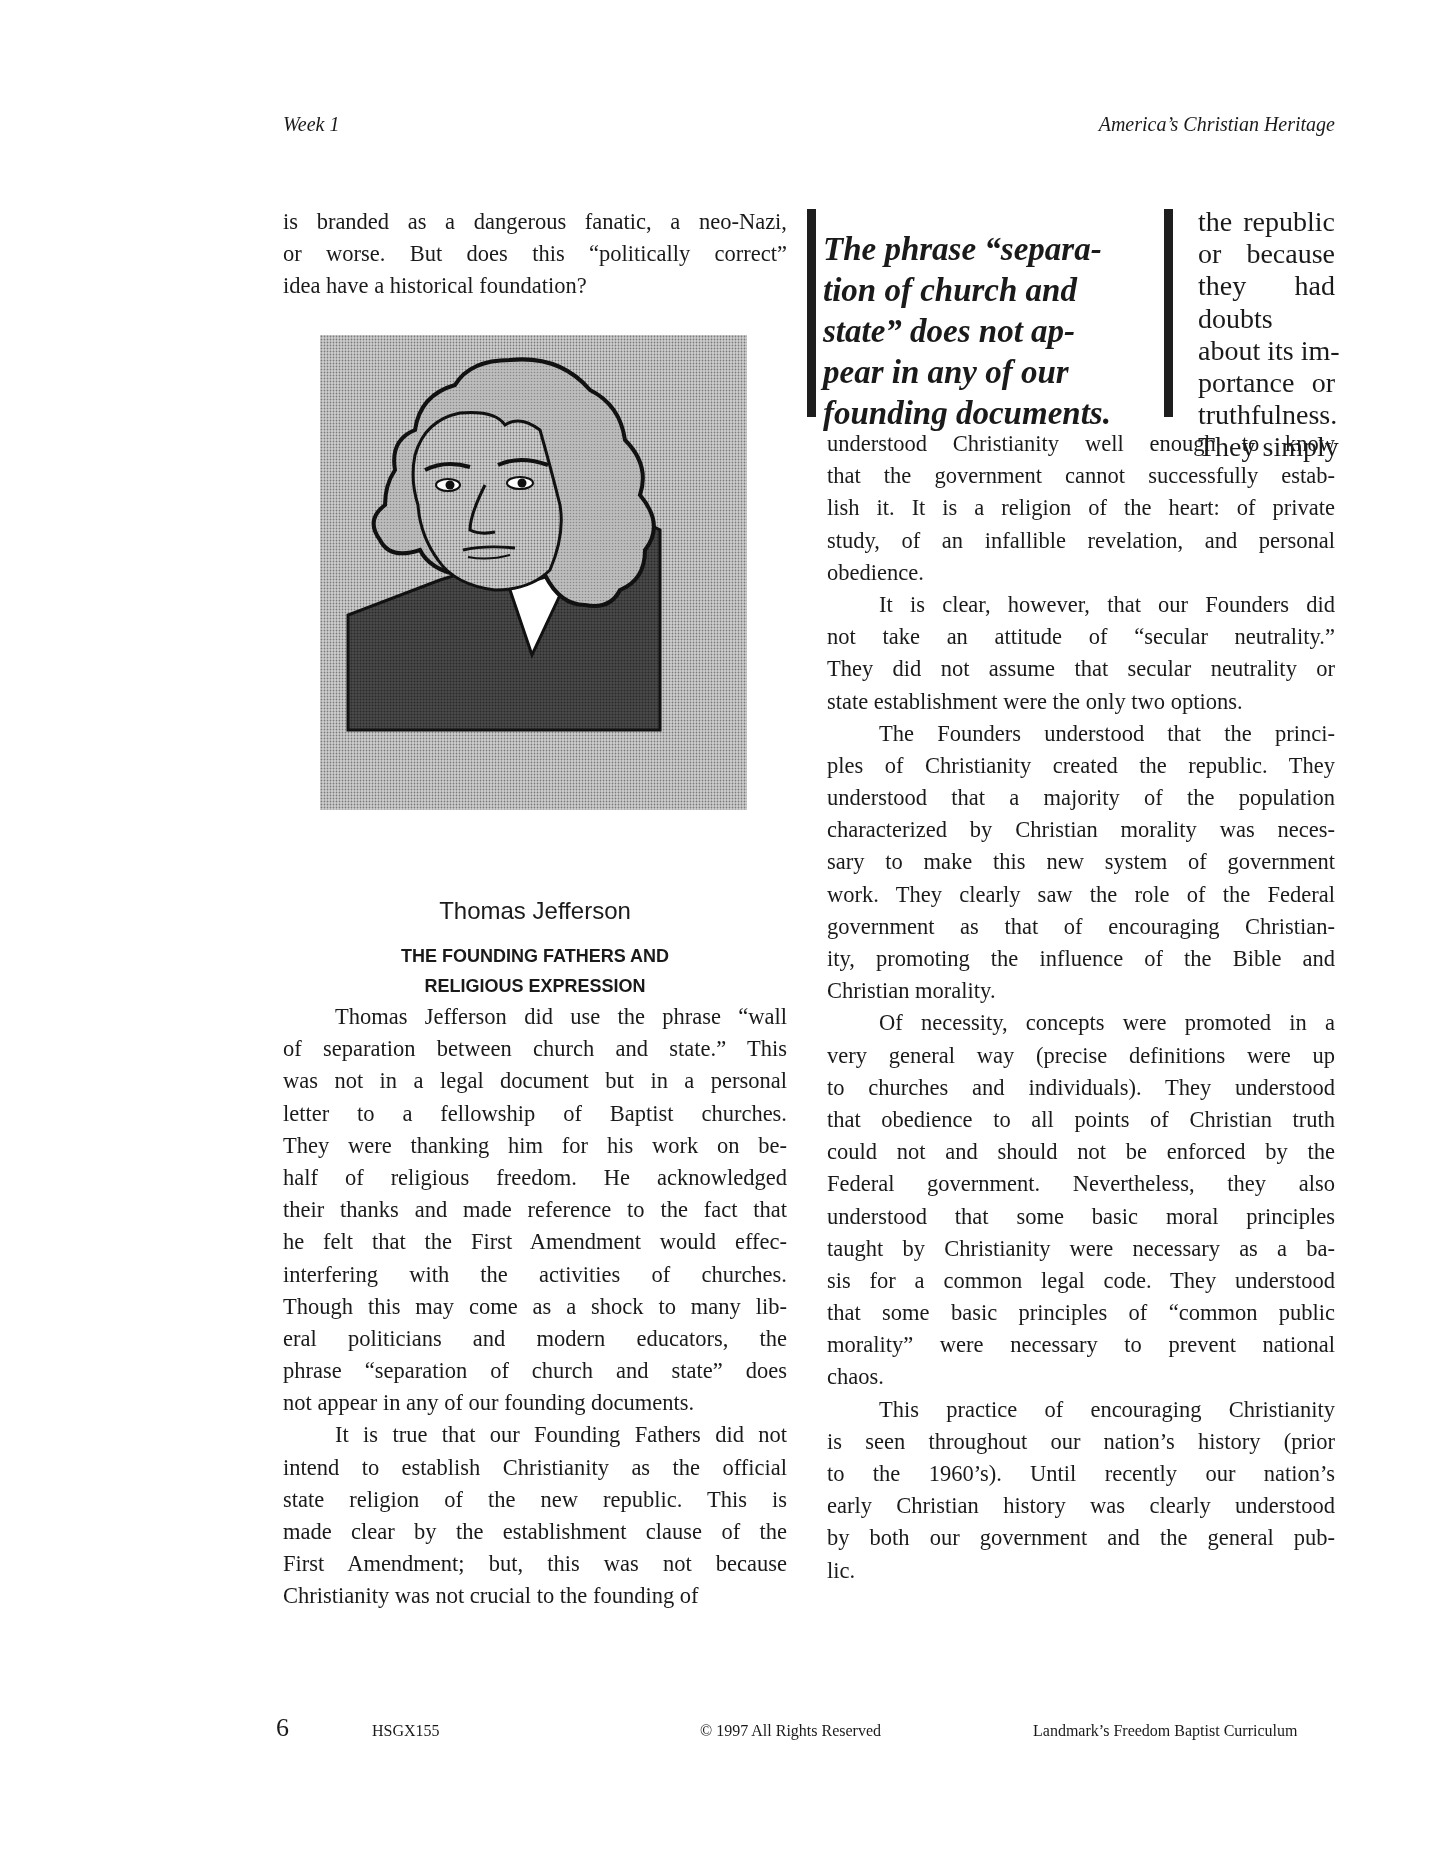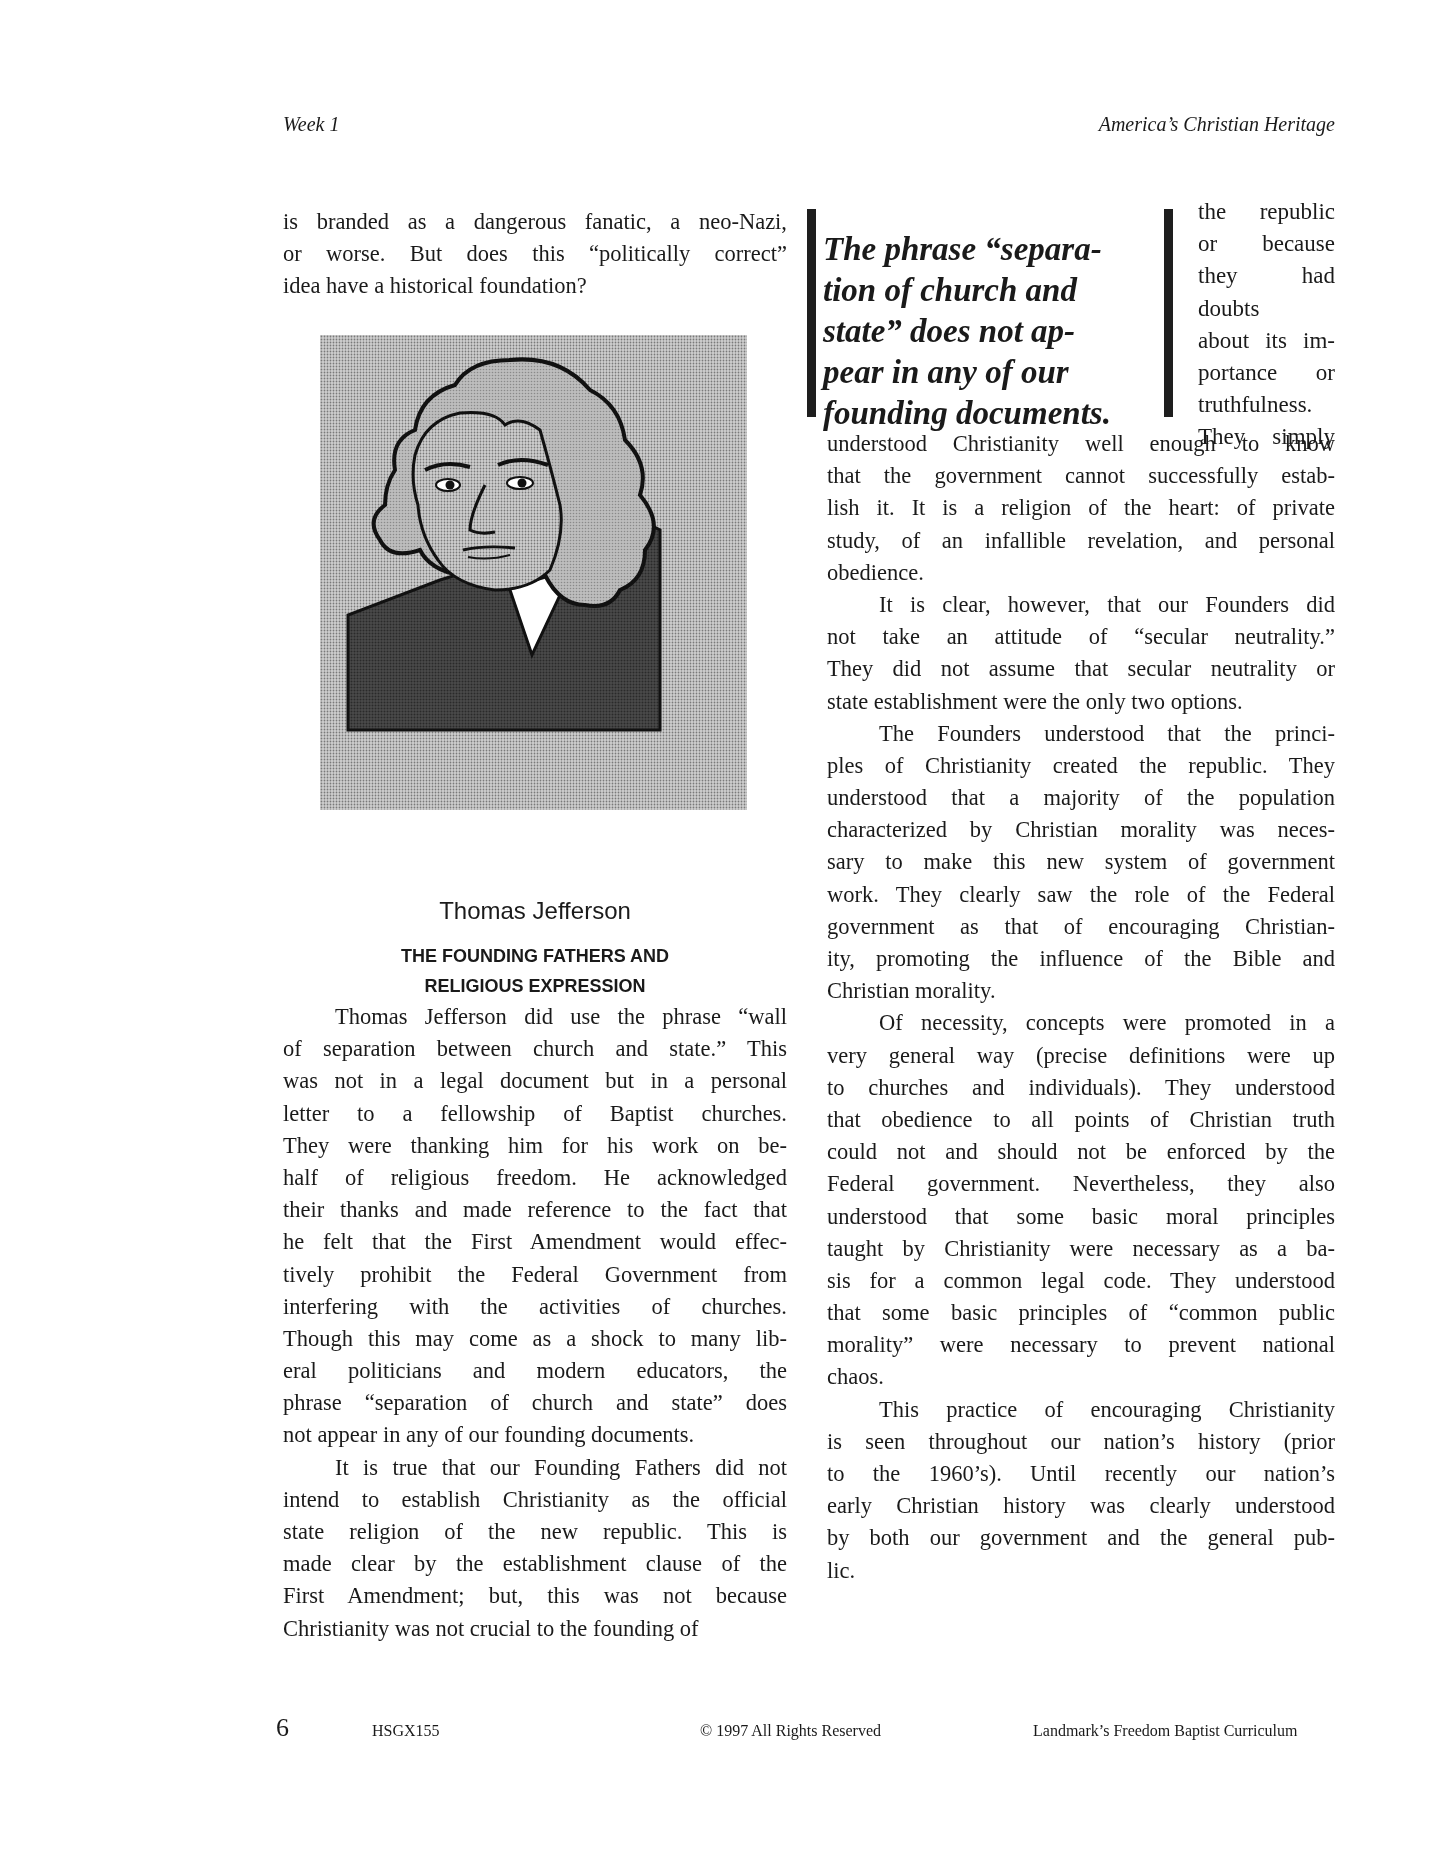--- a/index.html
+++ b/index.html
@@ -23,21 +23,21 @@
 
   #caption { position: absolute; left: 283px; width: 504px; top: 897px; text-align: center; font-weight: normal; font-size: 24px; }
   #heading { position: absolute; left: 283px; width: 504px; top: 941px; text-align: center; font-weight: bold; font-size: 18px; line-height: 30px; }
 
   .pq-bar { position: absolute; top: 209px; width: 9px; height: 208px; background: #1e1e1e; }
   #pq-bar-left { left: 807px; }
   #pq-bar-right { left: 1164px; }
   #pullquote { position: absolute; left: 823px; top: 209px; width: 330px; font-weight: bold; font-style: italic; font-size: 33px; line-height: 41px; margin-top: 20px; }
   #pullquote .pq-line { display: block; white-space: nowrap; height: 41px; }
 
-  #sidebar { position: absolute; left: 1198px; top: 196px; width: 137px; font-size: 23px; line-height: 32.2px; }
+  #sidebar { position: absolute; left: 1198px; top: 206px; width: 137px; font-size: 28px; line-height: 32.2px; }
   #right-body { left: 827px; top: 428px; width: 508px; }
 
   .footer { position: absolute; top: 1716px; font-size: 16px; }
   #page-num { left: 276px; top: 1713px; font-size: 26px; }
   #footer-code { left: 372px; top: 1722px; }
   #footer-copy { left: 700px; top: 1722px; }
   #footer-publisher { left: 1033px; top: 1722px; }
 </style>
 </head>
 <body>
@@ -101,21 +101,20 @@
 
 <div id="left-body" class="col serif">
     <span class="line indent">Thomas Jefferson did use the phrase “wall</span>
     <span class="line ">of separation between church and state.”  This</span>
     <span class="line ">was not in a legal document but in a personal</span>
     <span class="line ">letter to a fellowship of Baptist churches.</span>
     <span class="line ">They were thanking him for his work on be-</span>
     <span class="line ">half of religious freedom.  He acknowledged</span>
     <span class="line ">their thanks and made reference to the fact that</span>
     <span class="line ">he felt that the First Amendment would effec-</span>
-    <span class="line ">tively prohibit the Federal Government from</span>
     <span class="line ">interfering with the activities of churches.</span>
     <span class="line ">Though this may come as a shock to many lib-</span>
     <span class="line ">eral politicians and modern educators, the</span>
     <span class="line ">phrase “separation of church and state” does</span>
     <span class="line last">not appear in any of our founding documents.</span>
     <span class="line indent">It is true that our Founding Fathers did not</span>
     <span class="line ">intend to establish Christianity as the official</span>
     <span class="line ">state religion of the new republic.  This is</span>
     <span class="line ">made clear by the establishment clause of the</span>
     <span class="line ">First Amendment; but, this was not because</span>

